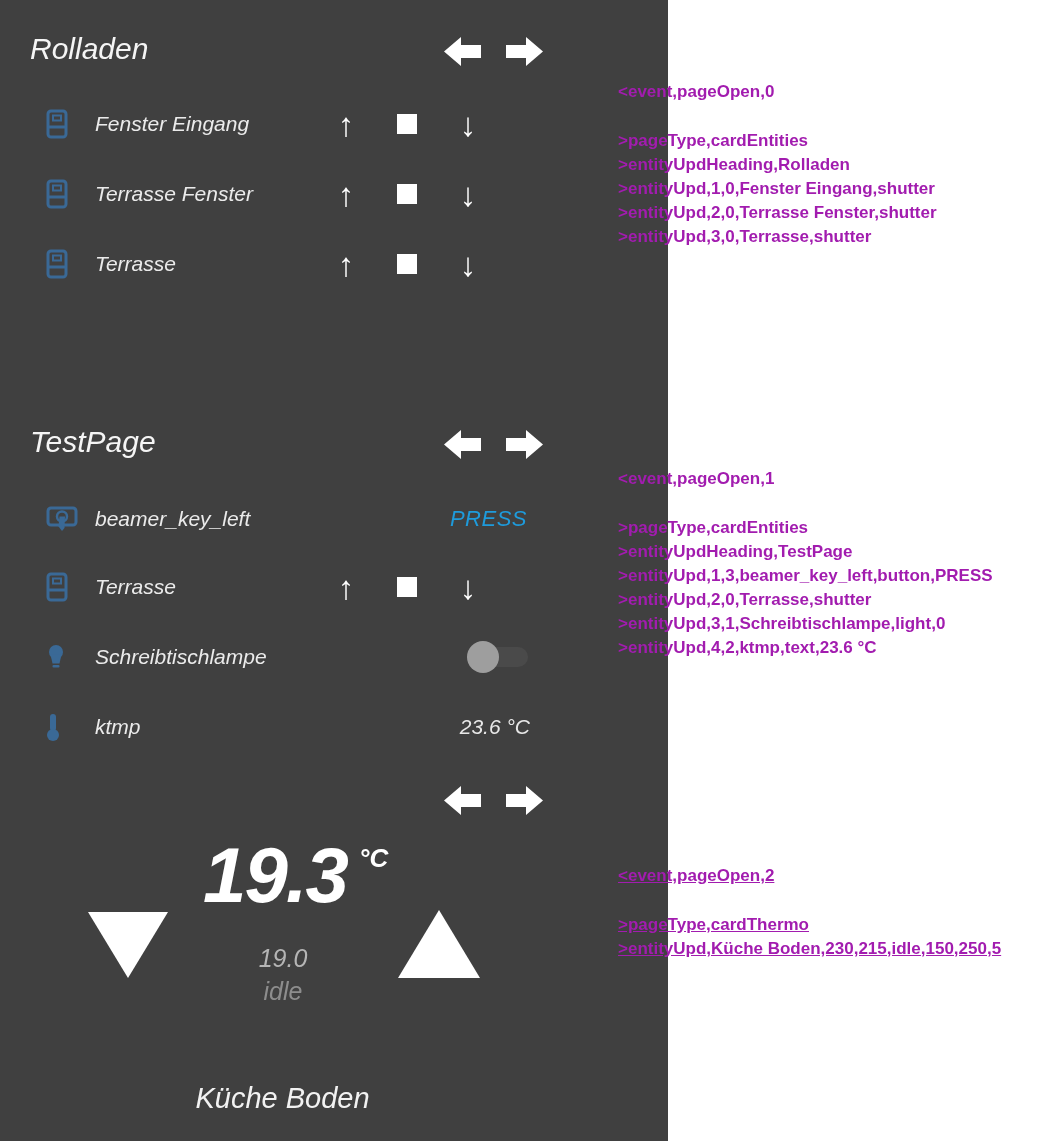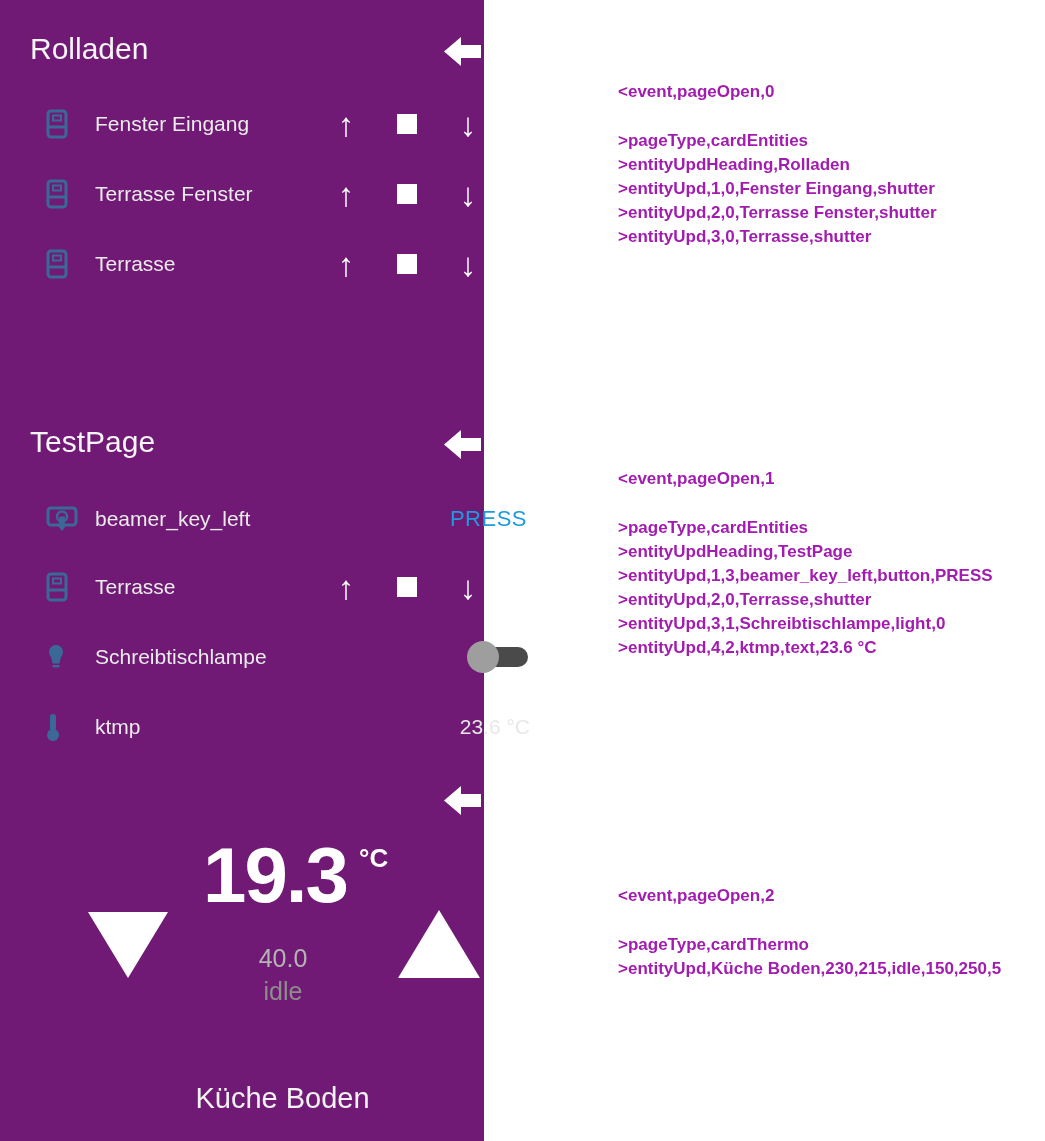--- a/index.html
+++ b/index.html
@@ -1,20 +1,20 @@
 <!DOCTYPE html>
 <html><head>
 <meta charset="utf-8">
 <style>
   * { margin:0; padding:0; box-sizing:border-box; }
   body { background:#ffffff; font-family:"Liberation Sans", sans-serif; }
   .canvas { position:relative; width:1045px; height:1141px; background:#ffffff; overflow:hidden; }
 
   
-  .panel { position:absolute; left:0; top:0; width:484px; height:1141px; background:#701a75; }
+  .panel { position:absolute; left:0; top:0; width:668px; height:1141px; background:#404040;font-style:italic; }
 
   .heading { position:absolute; left:30px; font-size:30px; font-weight:400; color:#f5f5f5; }
   .nav-arrow { position:absolute; width:38px; height:35px; }
   .nav-arrow svg { display:block; width:100%; height:100%; }
 
   .row { position:absolute; left:0; width:565px; height:70px; }
   .row-icon { position:absolute; left:46px; top:50%; transform:translateY(-50%); display:flex; align-items:center; }
   .row-label { position:absolute; left:95px; top:50%; transform:translateY(-50%); font-size:21px; color:#ebebeb; white-space:nowrap; }
 
   .ctl { position:absolute; top:0; height:100%; display:flex; align-items:center; justify-content:center; }
@@ -214,21 +214,21 @@
             <polygon points="0,11 20,11 20,3 37,17.5 20,32 20,24 0,24" fill="#ffffff"></polygon>
           </svg></span>
     </div>
 
     <div class="temp-main">19.3</div>
     <div class="temp-unit">°C</div>
 
     <div class="tri-down"></div>
     <div class="tri-up"></div>
 
-    <div class="setpoint">40.0</div>
+    <div class="setpoint">19.0</div>
     <div class="hvac-state">idle</div>
     <div class="thermo-title">Küche Boden</div>
   </div>
 
   <div class="msg" style="top:80px;">
     <div>&lt;event,pageOpen,0</div>
     <div class="gap"></div>
     <div>&gt;pageType,cardEntities</div>
     <div>&gt;entityUpdHeading,Rolladen</div>
     <div>&gt;entityUpd,1,0,Fenster Eingang,shutter</div>
@@ -240,20 +240,20 @@
     <div>&lt;event,pageOpen,1</div>
     <div class="gap"></div>
     <div>&gt;pageType,cardEntities</div>
     <div>&gt;entityUpdHeading,TestPage</div>
     <div>&gt;entityUpd,1,3,beamer_key_left,button,PRESS</div>
     <div>&gt;entityUpd,2,0,Terrasse,shutter</div>
     <div>&gt;entityUpd,3,1,Schreibtischlampe,light,0</div>
     <div>&gt;entityUpd,4,2,ktmp,text,23.6 °C</div>
   </div>
 
-  <div class="msg" style="top:884px;">
+  <div class="msg" style="top:864px;text-decoration:underline;">
     <div>&lt;event,pageOpen,2</div>
     <div class="gap"></div>
     <div>&gt;pageType,cardThermo</div>
     <div>&gt;entityUpd,Küche Boden,230,215,idle,150,250,5</div>
   </div>
 
 </div>
 
 </body></html>

